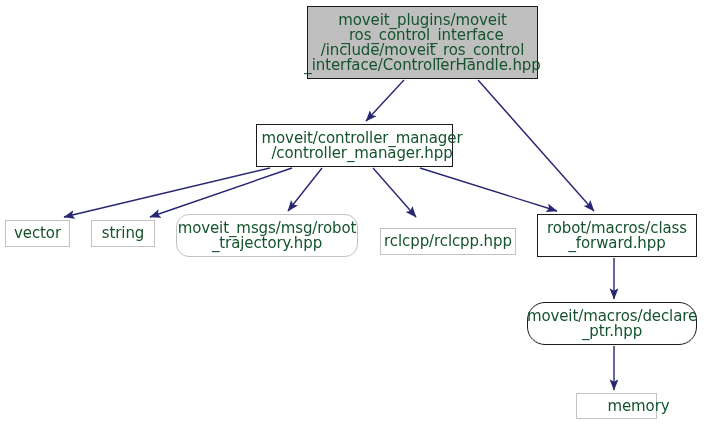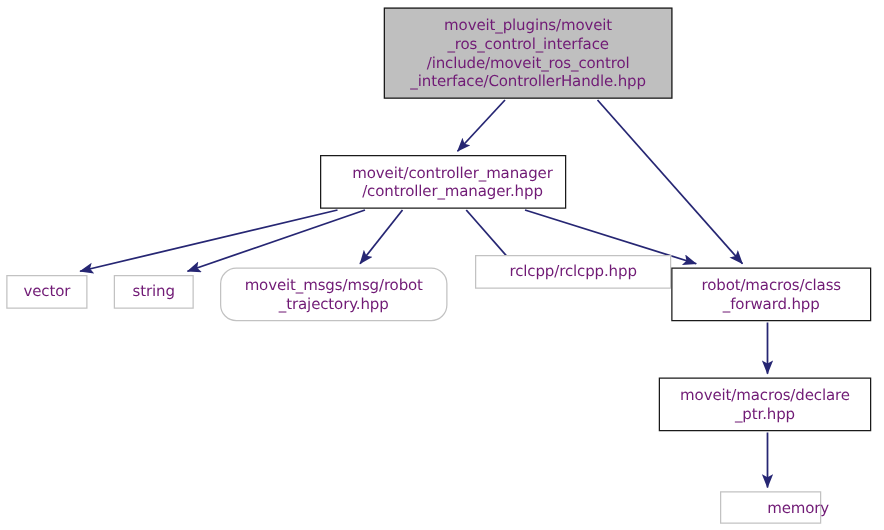--- a/index.html
+++ b/index.html
@@ -24,22 +24,22 @@
     display: block;
   }
   .node-box {
     position: absolute;
     box-sizing: border-box;
     display: flex;
     align-items: center;
     justify-content: center;
     text-align: center;
     background: #ffffff;
-    color: #701a75;
-    font-size: 12px;
+    color: #14532d;
+    font-size: 15px;
     line-height: 15px;
     letter-spacing: -0.1px;
     white-space: pre-line;
     z-index: 3;
   }
   .node-box.border-dark {
     border: 1px solid #1a1a1a;
   }
   .node-box.border-light {
     border: 1px solid #c2c2c2;
@@ -81,21 +81,21 @@
       <div class="node-box border-dark fill-gray" style="left: 307px; top: 6px; width: 231px; height: 73px;"><span class="node-label">moveit_plugins/moveit
 _ros_control_interface
 /include/moveit_ros_control
 _interface/ControllerHandle.hpp</span></div>
       <div class="node-box border-dark" style="left: 256px; top: 124px; width: 197px; height: 43px; padding-left: 15px;"><span class="node-label">moveit/controller_manager
 /controller_manager.hpp</span></div>
       <div class="node-box border-light" style="left: 5px; top: 220px; width: 65px; height: 27px;"><span class="node-label">vector</span></div>
       <div class="node-box border-light" style="left: 91px; top: 220px; width: 64px; height: 27px;"><span class="node-label">string</span></div>
       <div class="node-box border-light" style="left: 176px; top: 214px; width: 182px; height: 43px; border-radius: 13px;"><span class="node-label">moveit_msgs/msg/robot
 _trajectory.hpp</span></div>
-      <div class="node-box border-light" style="left: 380px; top: 204px; width: 157px; height: 27px;"><span class="node-label">rclcpp/rclcpp.hpp</span></div>
+      <div class="node-box border-light" style="left: 380px; top: 228px; width: 136px; height: 27px;"><span class="node-label">rclcpp/rclcpp.hpp</span></div>
       <div class="node-box border-dark" style="left: 537px; top: 214px; width: 160px; height: 43px;"><span class="node-label">robot/macros/class
 _forward.hpp</span></div>
-      <div class="node-box border-dark" style="left: 527px; top: 302px; width: 170px; height: 43px;"><span class="node-label">moveit/macros/declare
+      <div class="node-box border-dark" style="left: 527px; top: 302px; width: 170px; height: 43px; border-radius: 18px;"><span class="node-label">moveit/macros/declare
 _ptr.hpp</span></div>
       <div class="node-box border-light" style="left: 576px; top: 393px; width: 81px; height: 26px; padding-left: 44px;"><span class="node-label">memory</span></div>
     </div>
 
 </div>
 
 </body></html>

